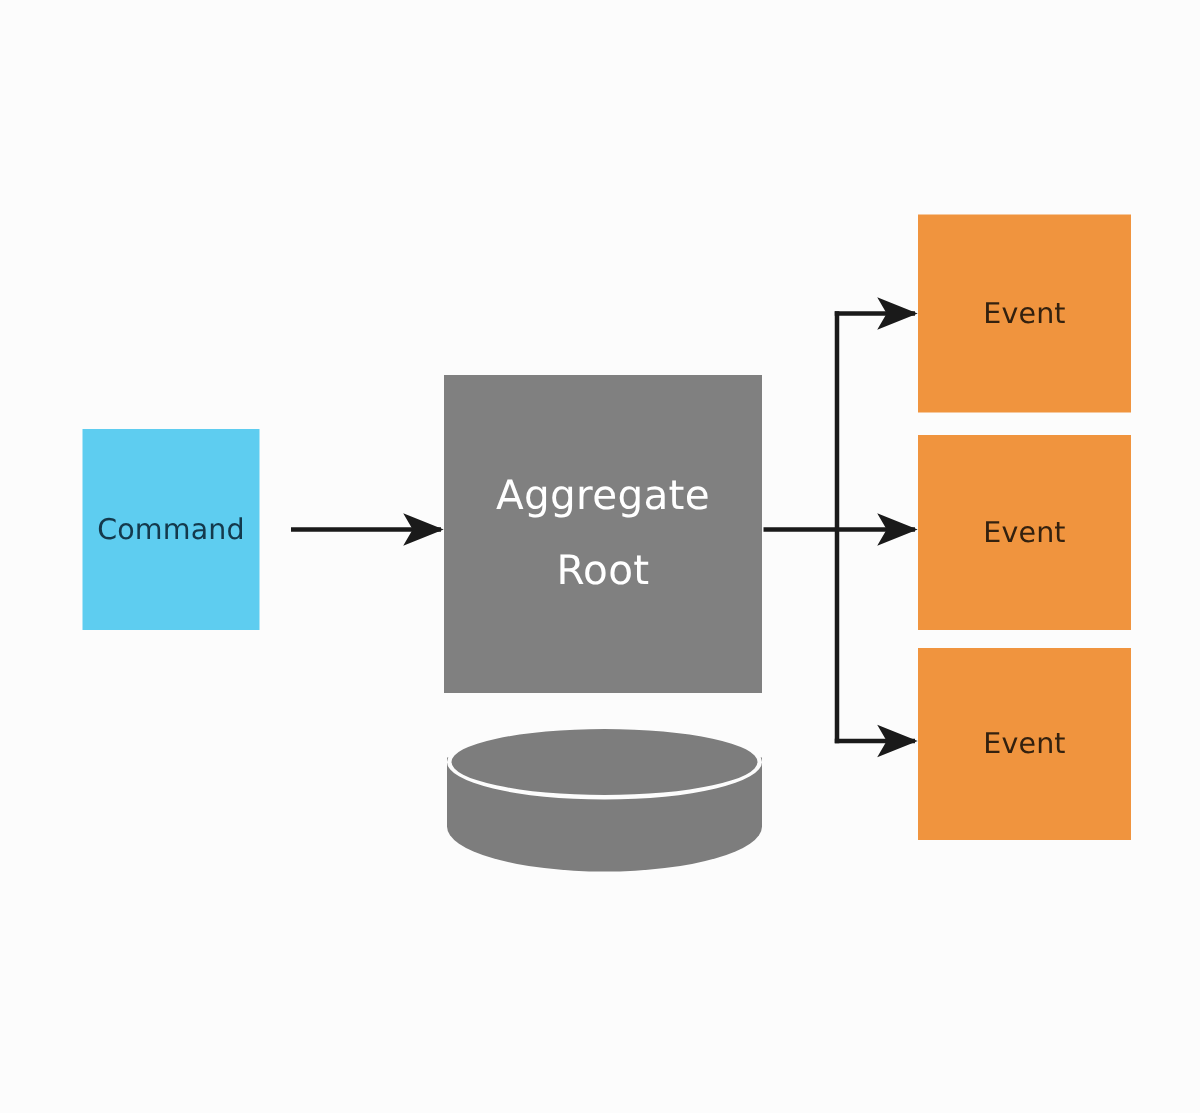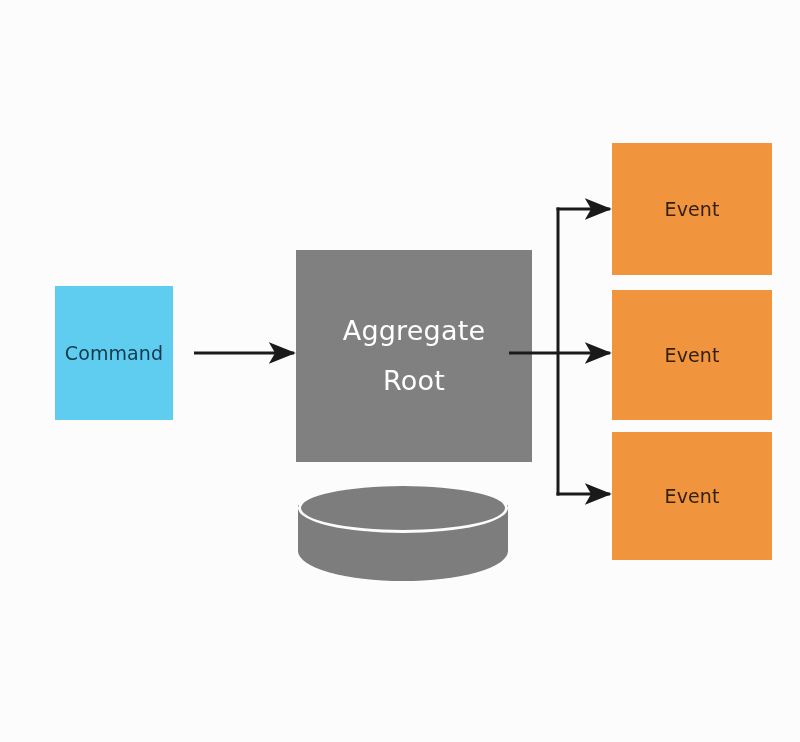--- a/index.html
+++ b/index.html
@@ -41,36 +41,36 @@
     background: #5ecdf0;
     color: #14394c;
     font-size: 19px;
     letter-spacing: 0.1px;
   }
 
   
   .node-aggregate {
     left: 296px;
     top: 250px;
-    width: 236px;
+    width: 212px;
     height: 212px;
     background: #808080;
     color: #ffffff;
     font-size: 27px;
     flex-direction: column;
     letter-spacing: 0.2px;
   }
   .node-aggregate .line2 {
     margin-top: 18px;
   }
 
   
   .node-event {
     left: 612px;
-    width: 160px;
+    width: 142px;
     background: #f0943e;
     color: #33210f;
     font-size: 19px;
     letter-spacing: 0.1px;
   }
   .event-1 { top: 143px; height: 132px; }
   .event-2 { top: 290px; height: 130px; }
   .event-3 { top: 432px; height: 128px; }
 
   

